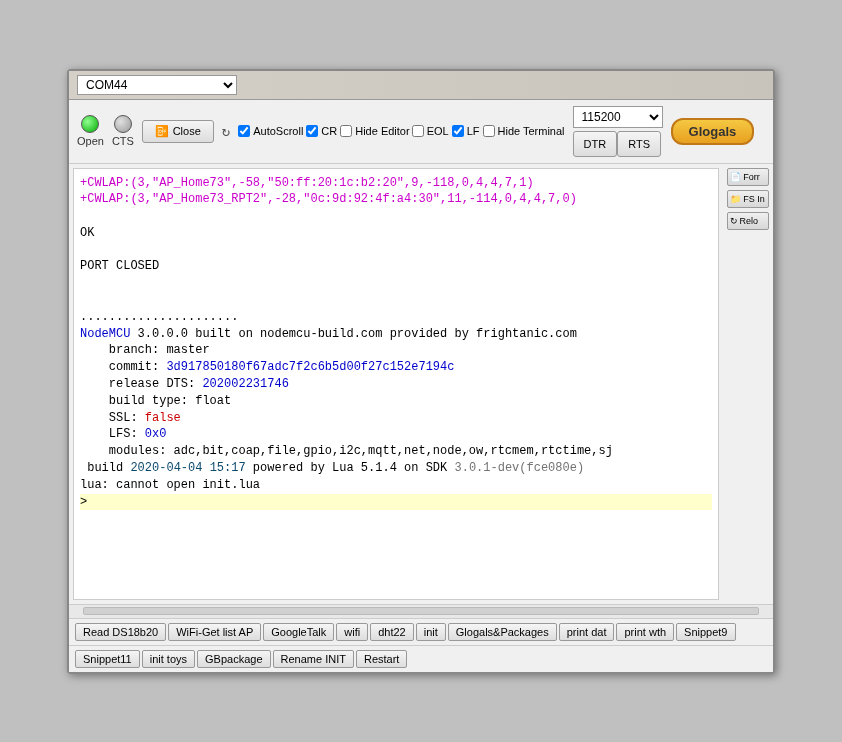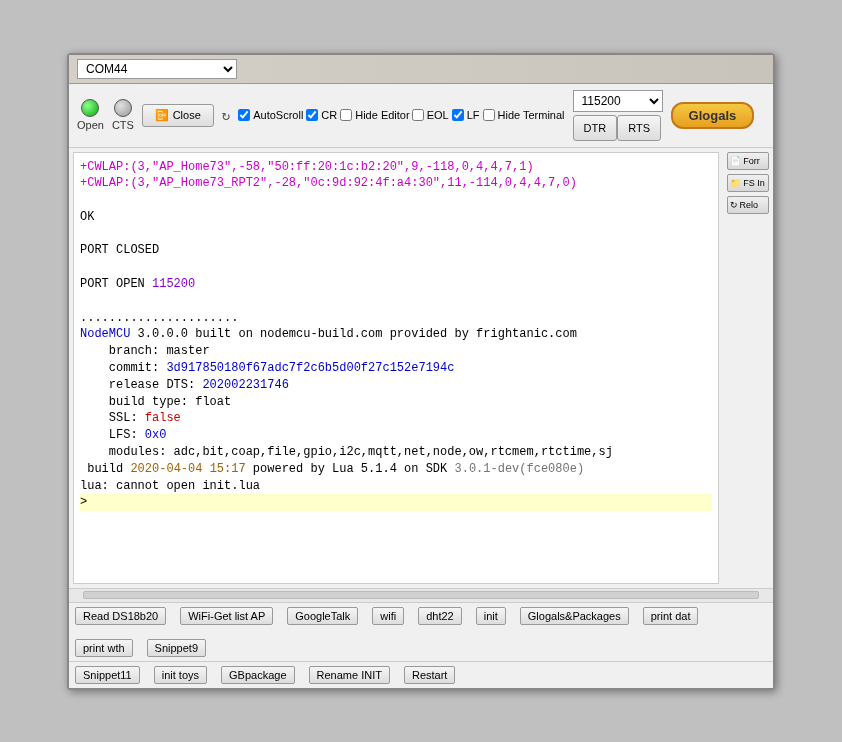--- a/index.html
+++ b/index.html
@@ -138,21 +138,21 @@
     }
     .terminal-line {
       white-space: pre;
       line-height: 1.4;
       min-height: 1.4em;
     }
     .col-magenta { color: #cc00cc; }
     .col-purple { color: #8800cc; }
     .col-blue { color: #0000cc; }
     .col-red { color: #cc0000; }
-    .col-orange { color: #a16207; }
+    .col-orange { color: #0c4a6e; }
     .col-pink { color: #737373; }
     .prompt-line {
       background: #ffffcc;
       display: block;
     }
     .side-panel {
       width: 50px;
       display: flex;
       flex-direction: column;
       padding: 4px;
@@ -172,21 +172,21 @@
       gap: 2px;
       white-space: nowrap;
       overflow: hidden;
     }
     .bottom-toolbar {
       background: #f0f0f0;
       border-top: 1px solid #ccc;
       padding: 4px 6px;
       display: flex;
       flex-wrap: wrap;
-      gap: 14px;
+      gap: 2px;
     }
     .bottom-btn {
       background: linear-gradient(to bottom, #f5f5f5, #ddd);
       border: 1px solid #999;
       border-radius: 2px;
       padding: 2px 7px;
       font-size: 11px;
       font-family: Arial, sans-serif;
       cursor: pointer;
       white-space: nowrap;
@@ -279,21 +279,20 @@
 
   <div class="main-area">
     <div class="terminal">
       <div class="terminal-line"><span class="col-magenta">+CWLAP:(3,"AP_Home73",-58,"50:ff:20:1c:b2:20",9,-118,0,4,4,7,1)</span></div>
       <div class="terminal-line"><span class="col-magenta">+CWLAP:(3,"AP_Home73_RPT2",-28,"0c:9d:92:4f:a4:30",11,-114,0,4,4,7,0)</span></div>
       <div class="terminal-line">&nbsp;</div>
       <div class="terminal-line">OK</div>
       <div class="terminal-line">&nbsp;</div>
       <div class="terminal-line">PORT CLOSED</div>
       <div class="terminal-line">&nbsp;</div>
-      <div class="terminal-line">PORT OPEN <span class="col-purple">115200</span></div>
       <div class="terminal-line">&nbsp;</div>
       <div class="terminal-line">......................</div>
       <div class="terminal-line"><span class="col-blue">NodeMCU</span> 3.0.0.0 built on nodemcu-build.com provided by frightanic.com</div>
       <div class="terminal-line">    branch: master</div>
       <div class="terminal-line">    commit: <span class="col-blue">3d917850180f67adc7f2c6b5d00f27c152e7194c</span></div>
       <div class="terminal-line">    release DTS: <span class="col-blue">202002231746</span></div>
       <div class="terminal-line">    build type: float</div>
       <div class="terminal-line">    SSL: <span class="col-red">false</span></div>
       <div class="terminal-line">    LFS: <span class="col-blue">0x0</span></div>
       <div class="terminal-line">    modules: adc,bit,coap,file,gpio,i2c,mqtt,net,node,ow,rtcmem,rtctime,sj</div>

